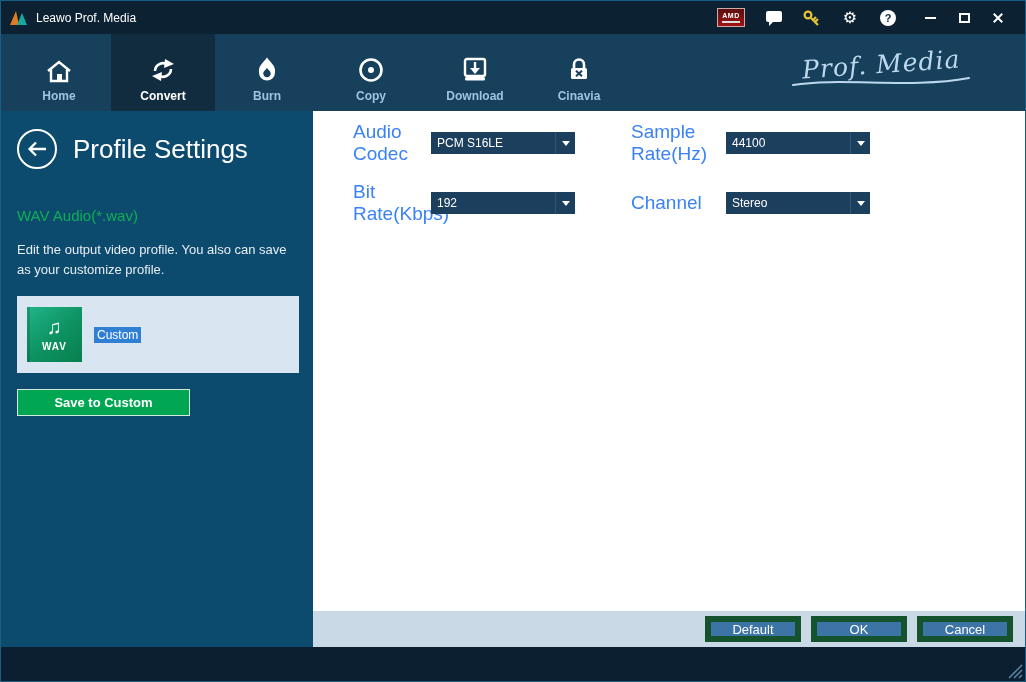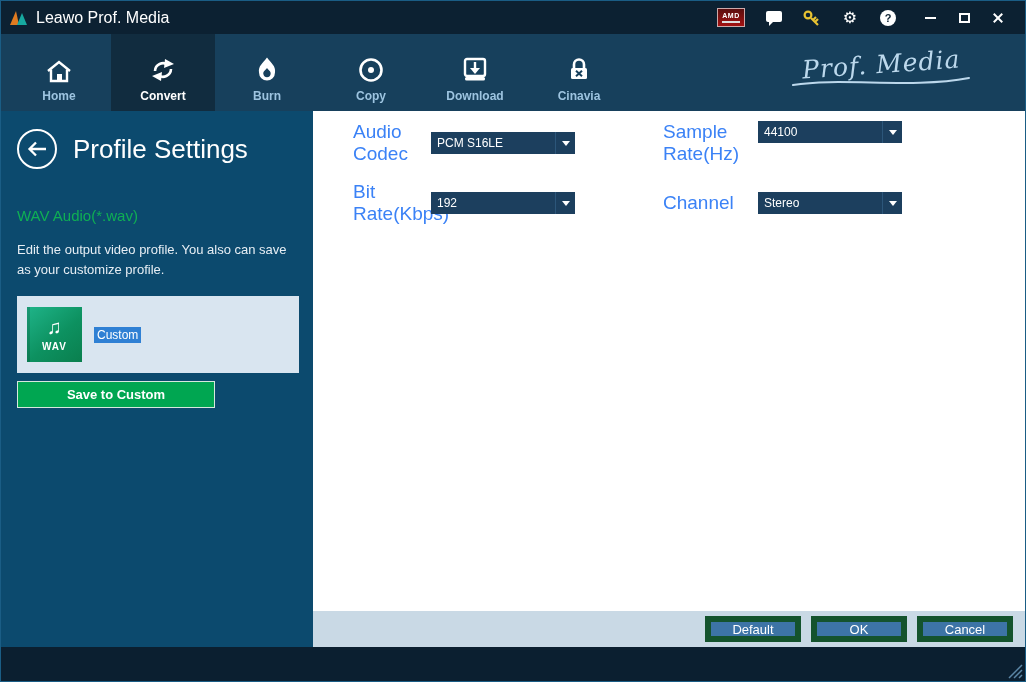--- a/index.html
+++ b/index.html
@@ -6,21 +6,21 @@
   html,body { width: 1026px; height: 682px; }
   body { font-family: "Liberation Sans", sans-serif; overflow: hidden; background:#0d2334; }
 
   .window { width:1026px; height:682px; display:flex; flex-direction:column;
             border:1px solid #1a5d85; background:#0d2334; }
 
   
   .titlebar { height:33px; background:#0c2132; display:flex; align-items:center;
               padding:0 10px 0 8px; flex:0 0 auto; }
   .app-logo { width:20px; height:18px; margin-right:7px; }
-  .tb-title { color:#ffffff; font-size:16px; }
+  .tb-title { color:#ffffff; font-size:12px; }
   .tb-spacer { flex:1; }
   .tb-icons { display:flex; align-items:center; gap:20px; }
   .amd-badge { width:28px; height:19px; background:linear-gradient(#5a0e0e,#a31212);
                border:1px solid #caa; color:#fff; font-size:7px; font-weight:bold;
                display:flex; flex-direction:column; align-items:center; justify-content:center;
                line-height:1; letter-spacing:.5px; cursor:pointer; }
   .amd-badge .sub { display:block; width:18px; height:2px; background:#ddd; margin-top:2px; }
   .tb-ic { width:18px; height:18px; display:flex; align-items:center; justify-content:center; cursor:pointer; }
   .gear-glyph { color:#ffffff; font-size:16px; line-height:1; }
   .help-circle { width:16px; height:16px; border-radius:50%; background:#fff; color:#0c2132;
@@ -60,38 +60,38 @@
   .profile-name { margin-top:38px; color:#0faf54; font-size:15px; }
   .sb-desc { margin-top:16px; font-size:13px; line-height:1.55; color:#e7eef4; width:276px; }
   .profile-card { margin-top:16px; width:282px; height:77px; background:#d9e5f0;
                   display:flex; align-items:center; padding:10px; gap:12px; cursor:pointer; }
   .wav-icon { width:55px; height:55px; background:linear-gradient(140deg,#1fb489 0%,#0d9160 55%,#0a7f4e 100%);
               display:flex; flex-direction:column; align-items:center; justify-content:center;
               box-shadow:inset 3px 0 0 rgba(0,0,0,.15); flex:0 0 auto; }
   .wav-icon .note { color:#fff; font-size:20px; line-height:1; }
   .wav-icon .ext { color:#fff; font-size:10px; font-weight:bold; margin-top:4px; letter-spacing:1px; }
   .custom-name { background:#2f80d4; color:#ffffff; font-size:12px; padding:1px 3px; cursor:text; }
-  .save-btn { margin-top:8px; width:198px; height:27px; background:#00a651;
+  .save-btn { margin-top:16px; width:173px; height:27px; background:#00a651;
               border:1px solid #d7e8de; color:#fff; font-size:13px; font-weight:bold;
               font-family:"Liberation Sans", sans-serif; cursor:pointer; }
 
   .main { flex:1; display:flex; flex-direction:column; background:#ffffff; min-width:0; }
   .main-header { height:57px; flex:0 0 auto; display:flex; align-items:center;
                  padding-left:20px; border-bottom:3px solid #15354d; background:#fff; }
   .audio-title { font-size:24px; color:#3d5264; }
   .quality-group { display:flex; gap:22px; margin-left:28px; }
   .q-btn { width:98px; height:27px; font-size:13px; cursor:pointer;
            background:#eff6fb; border:1px solid #b5cfe0; color:#2d4a61;
            font-family:"Liberation Sans", sans-serif; }
   .q-btn.active { background:#067f3f; border-color:#067f3f; color:#ffffff; font-weight:bold; }
 
   .form { flex:1; padding:10px 0 0 40px; }
   .form-row { display:flex; align-items:center; margin-bottom:16px; }
   .f-label { width:78px; font-size:19px; color:#3b82f6; flex:0 0 auto; }
-  .col2 { margin-left:88px; display:flex; }
+  .col2 { margin-left:56px; display:flex; align-items:center; }
   .col2 .f-label { width:95px; }
   .dropdown { width:144px; height:22px; background:#1c3f5e; color:#ffffff;
               display:flex; align-items:center; cursor:pointer; }
   .dd-value { flex:1; font-size:12px; padding-left:6px; white-space:nowrap; overflow:hidden; }
   .dd-arrow { width:20px; height:100%; display:flex; align-items:center; justify-content:center;
               border-left:1px solid #2c567a; }
   .dd-arrow::after { content:""; width:0; height:0; border-left:4px solid transparent;
               border-right:4px solid transparent; border-top:5px solid #ffffff; }
 
   .footer { height:36px; flex:0 0 auto; background:#c9d9e5; display:flex;

